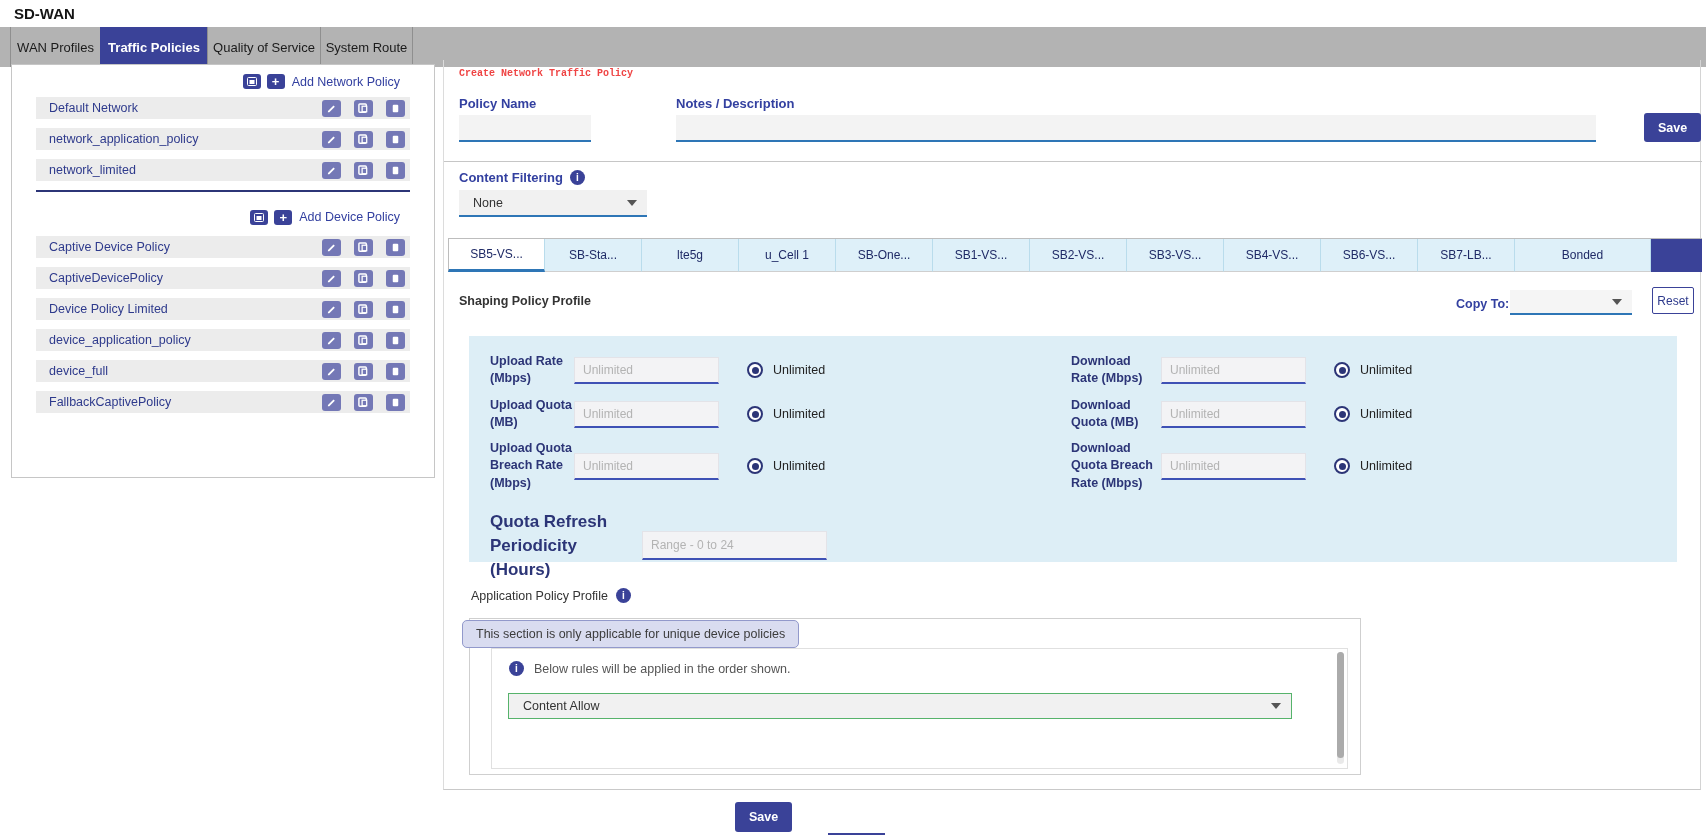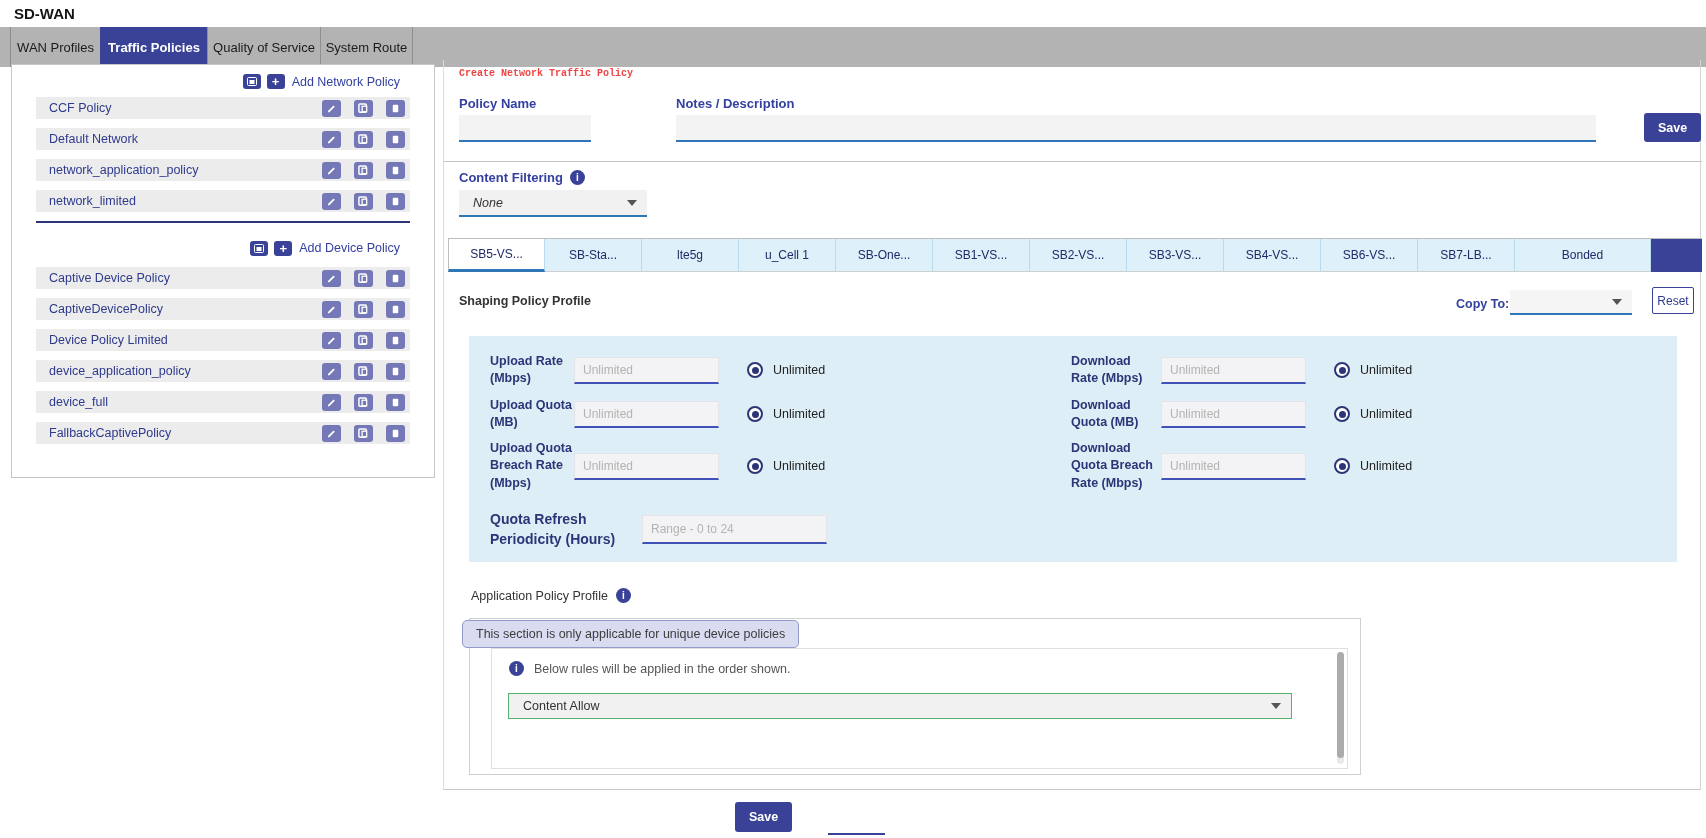--- a/index.html
+++ b/index.html
@@ -58,21 +58,21 @@
 
   .hdiv { position:absolute; left:0; width:1258px; height:1px; background:#c6c6c6; }
   .div1 { top:101px; }
 
   .lbl-cf { position:absolute; left:15px; top:110px; }
   .dropdown { background:#f1f1f1; border-bottom:2px solid #2e76b6; display:flex; align-items:center;
               font-size:12.5px; color:#333; padding:0 10px 0 14px; }
   .dropdown .dd-val { flex:1; white-space:nowrap; overflow:hidden; }
   .caret { width:0; height:0; border-left:5px solid transparent; border-right:5px solid transparent;
            border-top:6px solid #555; flex:none; }
-  .dd-cf { position:absolute; left:15px; top:130px; width:188px; height:27px;font-style:italic; }
+  .dd-cf { position:absolute; left:15px; top:130px; width:188px; height:27px; }
 
   
   .iface-tabs { position:absolute; left:4px; top:178px; height:34px; display:flex; border-top:1px solid #bdbdbd; }
   .iface-tab { width:97px; background:#def0f9; border-right:1px solid #b9dcec; border-bottom:1px solid #cfcfcf;
                display:flex; align-items:center; justify-content:center;
                font-size:12px; font-weight:normal; color:#1f2a66; }
   .iface-tab.active { background:#fff; border-left:1px solid #bdbdbd; border-bottom:3px solid #2e76b6; }
   .iface-endblock { width:51px; background:#3a4298; }
   .iface-bonded { width:136px; }
 
@@ -94,21 +94,21 @@
   .shape-col-r .shape-lbl { width:88px; }
   .shape-inp { width:145px; height:27px; background:#f3f3f5; border:1px solid #e3e3e8;
                border-bottom:2px solid #3f51b5; font-size:12px; color:#333; padding:0 8px;
                font-family:inherit; outline:none; margin-left:2px; flex:none; }
   .shape-inp::placeholder, .uline-input::placeholder { color:#b3b3b3; }
   .radio { width:16px; height:16px; border-radius:50%; border:2px solid #2c3577; background:#fff;
            display:inline-flex; align-items:center; justify-content:center; margin-left:28px; flex:none; }
   .radio-dot { width:7px; height:7px; border-radius:50%; background:#2c3577; }
   .radio-lbl { font-size:12.5px; color:#222; margin-left:10px; }
   .quota-row { display:flex; align-items:center; margin-top:14px; }
-  .quota-lbl { width:140px; font-size:14px; font-weight:bold; color:#2c3577; line-height:1.4; }
+  .quota-lbl { width:140px; font-size:17px; font-weight:bold; color:#2c3577; line-height:1.4; }
   .quota-inp { width:185px; height:29px; margin-left:12px; }
 
   
   .app-title-row { position:absolute; left:27px; top:528px; font-size:12.5px; color:#333;
                    display:flex; align-items:center; gap:8px; }
   .outer-box { position:absolute; left:25px; top:558px; width:892px; height:157px; border:1px solid #cfcfcf; background:#fff; }
   .tooltip { position:absolute; left:18px; top:560px; height:28px; background:#d9dcf0; border:1px solid #9299cb;
              border-radius:5px; display:flex; align-items:center; padding:0 13px; font-size:12.5px; color:#3c3c3c; z-index:5; }
   .inner-box { position:absolute; left:47px; top:588px; width:857px; height:121px; border:1px solid #e0e0e0; background:#fff; }
   .info-row { position:absolute; left:17px; top:12px; display:flex; align-items:center; gap:10px; }
@@ -149,45 +149,20 @@
           </svg>
       </span>
     </button>
     <button class="mini-btn">
       <span class="mini-plus">+</span>
     </button>
     <span class="add-label">Add Network Policy</span>
   </div>
 
   <div class="policy-row">
-    <span class="policy-name">CCF Policy</span>
-    <button class="row-btn">
-        <span>
-          <svg width="11" height="11" viewBox="0 0 12 12">
-            <path d="M2.2 8.6 L8.2 2.6 L9.6 4 L3.6 10 L2 10.2 Z" fill="#fff"></path>
-          </svg>
-        </span>
-      </button>
-    <button class="row-btn">
-        <span>
-          <svg width="11" height="11" viewBox="0 0 12 12">
-            <rect x="1" y="1" width="8" height="9" rx="1" fill="none" stroke="#fff" stroke-width="1.6"></rect>
-            <rect x="4.5" y="3.5" width="5" height="6" fill="#7478b6" stroke="#fff" stroke-width="1.4"></rect>
-          </svg>
-        </span>
-      </button>
-    <button class="row-btn">
-        <span>
-          <svg width="11" height="11" viewBox="0 0 12 12">
-            <rect x="3" y="2" width="6" height="8" rx="1" fill="#fff"></rect>
-          </svg>
-        </span>
-      </button>
-  </div>
-  <div class="policy-row">
     <span class="policy-name">Default Network</span>
     <button class="row-btn">
         <span>
           <svg width="11" height="11" viewBox="0 0 12 12">
             <path d="M2.2 8.6 L8.2 2.6 L9.6 4 L3.6 10 L2 10.2 Z" fill="#fff"></path>
           </svg>
         </span>
       </button>
     <button class="row-btn">
         <span>

